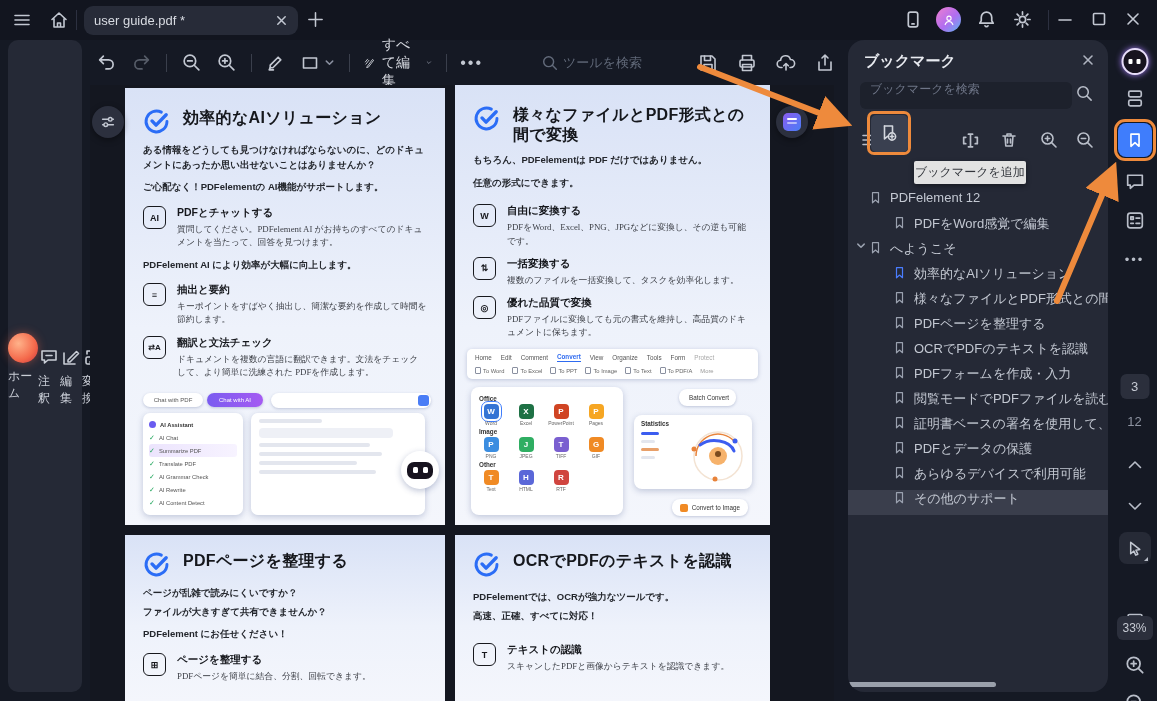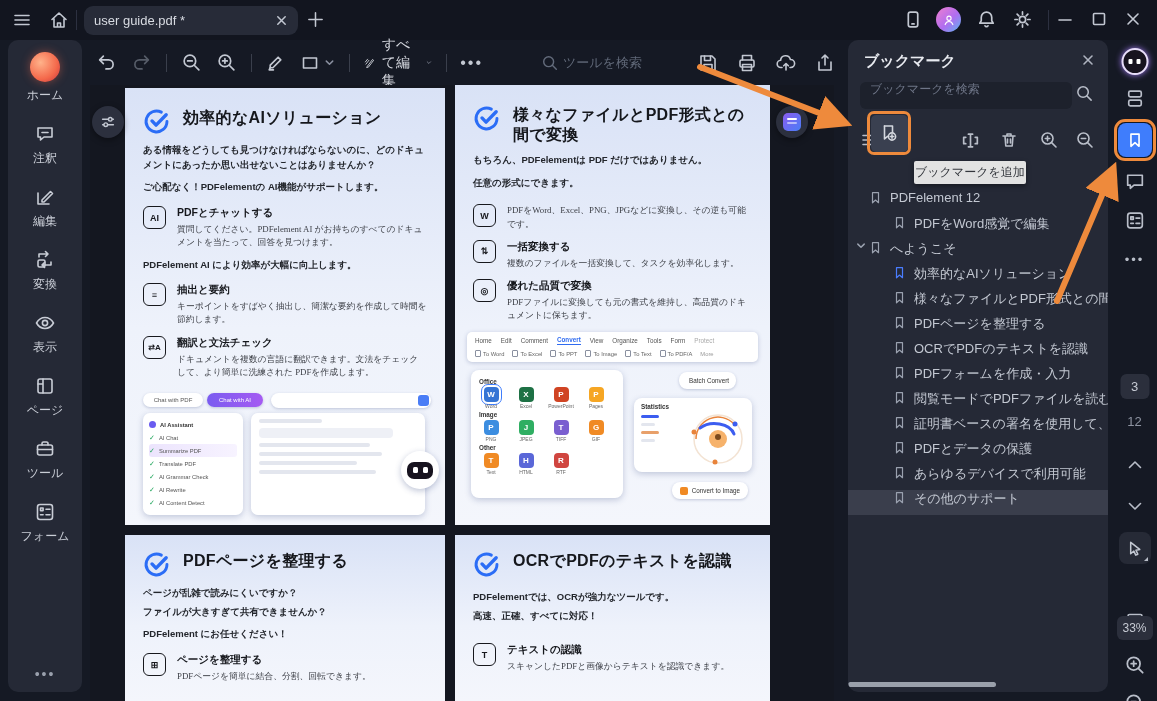--- a/index.html
+++ b/index.html
@@ -11,21 +11,21 @@
 
 
 .titlebar{position:absolute;left:0;top:0;width:1157px;height:40px;background:#12151f}
 .tab{position:absolute;left:84px;top:6px;width:214px;height:29px;background:#272b38;border-radius:9px;display:flex;align-items:center;padding:0 10px;font-size:13px;color:#d8dbe2}
 .tab .tl{flex:1;white-space:nowrap;overflow:hidden}
 .tb-sep{position:absolute;left:76px;top:10px;width:1px;height:20px;background:#2c3040}
 .win-sep{position:absolute;left:1048px;top:10px;width:1px;height:20px;background:#2c3040}
 .avatar{width:25px;height:25px;border-radius:50%;background:linear-gradient(135deg,#f07fd0 0%,#b06df0 55%,#5ab6f0 100%);display:flex;align-items:center;justify-content:center;color:#fff}
 
 
-.sidebar{position:absolute;left:8px;top:40px;width:74px;height:652px;background:#252936;border-radius:10px;display:flex;flex-direction:column;align-items:center;padding:12px 0 10px}
+.sidebar{position:absolute;left:8px;top:40px;width:74px;height:652px;background:#252936;border-radius:10px;display:flex;flex-direction:row;align-items:center;padding:12px 0 10px}
 .logo{width:30px;height:30px;border-radius:50%;background:radial-gradient(circle at 35% 35%,#ffb28a,#f4694b 60%,#c8333d);box-shadow:0 0 10px rgba(244,105,75,.45)}
 .nav-item{display:flex;flex-direction:column;align-items:center;gap:5px;margin-top:19px;color:#c9cdd6;font-size:12px;cursor:pointer}
 .nav-item svg{color:#c9cdd6}
 .side-dots{margin-top:auto;color:#9aa0ad;font-size:14px;letter-spacing:2px;cursor:pointer}
 
 
 .toolbar{position:absolute;left:96px;top:40px;width:740px;height:45px;display:flex;align-items:center;gap:14px}
 .toolbar .sep{width:1px;height:18px;background:#3a3f4c}
 .dim{color:#565c68!important}
 .editall{display:flex;align-items:center;gap:7px;font-size:14px;color:#d4d7de;cursor:pointer}
@@ -86,21 +86,21 @@
 .k-text{background:#f08a24}.k-html{background:#5a67d8}.k-rtf{background:#d0453f}
 .batch{position:absolute;right:22px;top:2px;height:17px;padding:0 7px;font-size:6.3px;color:#333;gap:3px}
 .stats{position:absolute;right:6px;top:28px;width:118px;height:74px;background:#fff;border-radius:8px;box-shadow:0 2px 6px rgba(40,60,120,.25);padding:5px 7px;font-size:6.3px;color:#333;font-weight:bold}
 .toimg{position:absolute;right:10px;top:112px;height:17px;padding:0 8px;font-size:6.3px;color:#333;gap:4px}
 .toimg .oi{width:8px;height:8px;border-radius:2px;background:#f08a24}
 .fab{position:absolute;width:32px;height:32px;border-radius:50%;background:#2c303e;display:flex;align-items:center;justify-content:center;cursor:pointer;box-shadow:0 2px 6px rgba(0,0,0,.4)}
 .fab-ai .inner{width:18px;height:18px;border-radius:5px;background:linear-gradient(135deg,#8a5cf0,#4a7df6);position:relative}
 .fab-ai .inner:after{content:"";position:absolute;left:4px;top:5px;width:10px;height:2px;background:#fff;border-radius:1px;box-shadow:0 4px 0 #ffffff88}
 
 
-.bmpanel{position:absolute;left:848px;top:40px;width:260px;height:652px;background:#252936;border-radius:10px;overflow:hidden}
+.bmpanel{position:absolute;left:848px;top:40px;width:260px;height:652px;background:#252936;border-radius:16px;overflow:hidden}
 .bm-title{position:absolute;left:16px;top:12px;font-size:15px;font-weight:bold;color:#e9ebf1}
 .bm-close{position:absolute;right:10px;top:10px;width:20px;height:20px;color:#aeb3bf}
 .bm-search{position:absolute;left:12px;top:42px;width:212px;height:27px;background:#1d212c;border-radius:6px;display:flex;align-items:flex-start;padding:0 10px}
 .bm-search input{background:transparent;border:none;outline:none;width:100%;font-size:12px;color:#aab0bd;font-family:"Liberation Sans",sans-serif}
 .bm-search input::placeholder{color:#6e7587}
 .bm-searchicon{position:absolute;right:14px;top:44px;color:#b9bec9}
 .bm-tools{position:absolute;left:0;top:78px;width:260px;height:44px;display:flex;align-items:center}
 .bm-tools .ti{color:#b9bec9}
 .addwrap{position:absolute;left:19px;top:71px;width:44px;height:44px;border:3px solid #ee8a3c;border-radius:7px;display:flex;align-items:center;justify-content:center;z-index:3}
 .addbtn{width:37px;height:37px;background:#3a4050;border-radius:5px;display:flex;align-items:center;justify-content:center;color:#d4d7de;cursor:pointer}
@@ -437,20 +437,21 @@
           <path d="M21.3 12a9.3 9.3 0 1 1-5-8.3" fill="none" stroke="#2b6df6" stroke-width="2.6" stroke-linecap="round"></path>
           <path d="M8 11.5l3.6 3.7L20.6 6" fill="none" stroke="#2b6df6" stroke-width="3" stroke-linecap="round" stroke-linejoin="round"></path>
         </svg>
       <div class="ptitle" style="max-width:250px">様々なファイルとPDF形式との間で変換</div>
     </div>
     <div class="pbody b">もちろん、PDFelementは PDF だけではありません。</div>
     <div class="pbody b" style="padding-top:6px">任意の形式にできます。</div>
     <div class="feat" style="padding-top:12px">
       <div class="fbox">W</div>
       <div>
+          <div class="ft">自由に変換する</div>
           <div class="fd">PDFをWord、Excel、PNG、JPGなどに変換し、その逆も可能です。</div>
         </div>
     </div>
     <div class="feat">
       <div class="fbox">⇅</div>
       <div>
           <div class="ft">一括変換する</div>
           <div class="fd">複数のファイルを一括変換して、タスクを効率化します。</div>
         </div>
     </div>

